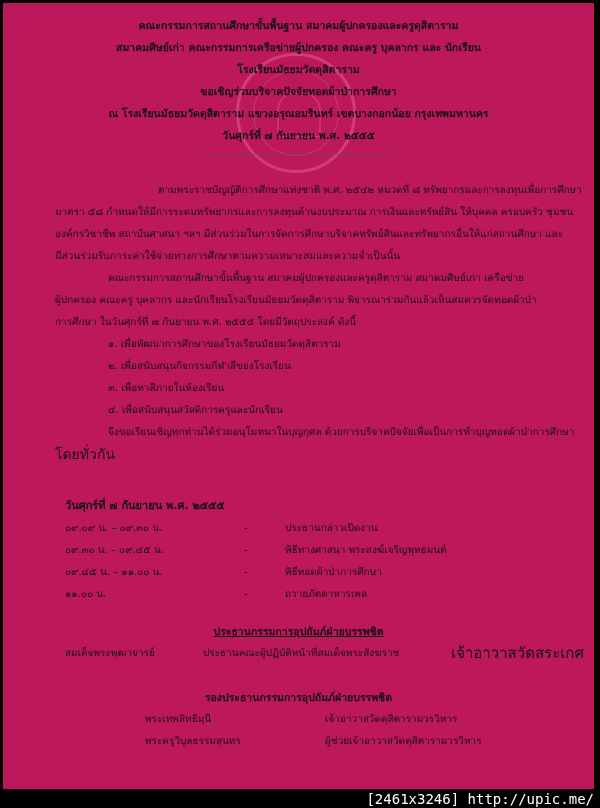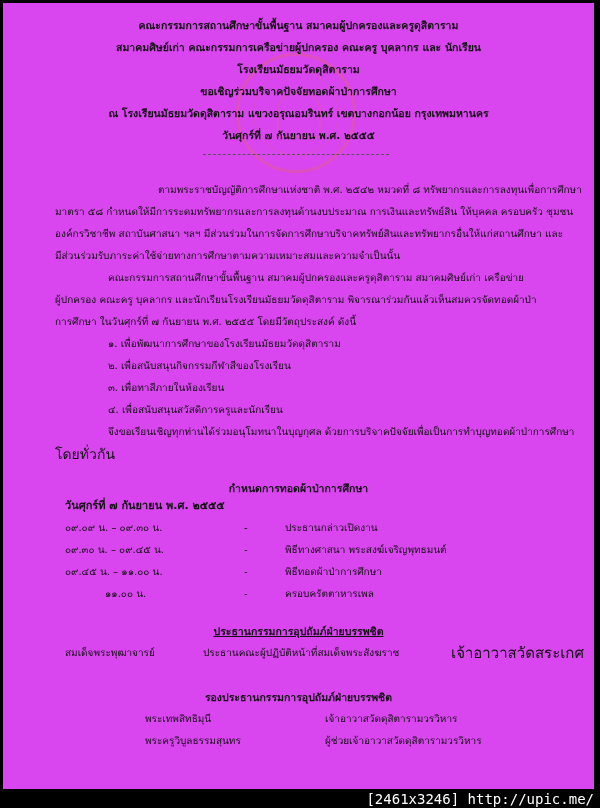--- a/index.html
+++ b/index.html
@@ -1,17 +1,17 @@
 <!DOCTYPE html>
 <html><head>
 <meta charset="utf-8">
 <style>
   html,body{margin:0;padding:0;}
   body{width:600px;height:808px;background:#000;position:relative;overflow:hidden;font-family:"DejaVu Sans",sans-serif;}
-  .page{position:absolute;left:3px;top:3px;width:591px;height:786px;background:#d946ef;color:#111;}
+  .page{position:absolute;left:3px;top:3px;width:591px;height:786px;background:#be185d;color:#111;}
   .t{position:absolute;white-space:nowrap;font-size:10.5px;line-height:14px;}
   .b{font-weight:bold;}
   .c{left:0;width:591px;text-align:center;}
   .stamp{position:absolute;left:233px;top:50px;width:120px;height:120px;border-radius:50%;
     border:3px solid rgba(225,90,150,0.55);box-sizing:border-box;}
   .stamp::after{content:"";position:absolute;left:14px;top:14px;right:14px;bottom:14px;border-radius:50%;
     border:1.5px solid rgba(225,90,150,0.45);}
   .stamp .in{position:absolute;left:38px;top:36px;width:40px;height:42px;border:2px solid rgba(225,90,150,0.4);border-radius:40% 40% 10% 10%;}
   .divider{position:absolute;left:200px;top:151px;width:186px;border-top:1px dashed #555;}
   .footer{position:absolute;right:6px;bottom:2px;color:#fff;font-family:"DejaVu Sans Mono",monospace;font-size:14px;line-height:14px;}
@@ -42,43 +42,42 @@
   <div class="t" style="left:52px;top:312px;font-size:10px;">การศึกษา  ในวันศุกร์ที่  ๗  กันยายน  พ.ศ. ๒๕๕๕  โดยมีวัตถุประสงค์  ดังนี้</div>
 
   <div class="t" style="left:105px;top:334px;font-size:10px;">๑.  เพื่อพัฒนาการศึกษาของโรงเรียนมัธยมวัดดุสิตาราม</div>
   <div class="t" style="left:105px;top:356px;font-size:10px;">๒.  เพื่อสนับสนุนกิจกรรมกีฬาสีของโรงเรียน</div>
   <div class="t" style="left:105px;top:378px;font-size:10px;">๓.  เพื่อทาสีภายในห้องเรียน</div>
   <div class="t" style="left:105px;top:400px;font-size:10px;">๔.  เพื่อสนับสนุนสวัสดิการครูและนักเรียน</div>
 
   <div class="t" style="left:105px;top:422px;font-size:10px;">จึงขอเรียนเชิญทุกท่านได้ร่วมอนุโมทนาในบุญกุศล   ด้วยการบริจาคปัจจัยเพื่อเป็นการทำบุญทอดผ้าป่าการศึกษา</div>
   <div class="t" style="left:52px;top:444px;font-size:14px;">โดยทั่วกัน</div>
 
-  <div class="t b c" style="top:478px;">กำหนดการทอดผ้าป่าการศึกษา</div>
   <div class="t b" style="left:62px;top:496px;font-size:11px;">วันศุกร์ที่  ๗  กันยายน  พ.ศ.  ๒๕๕๕</div>
 
   <div>
     <div>
       <div class="t" style="left:62px;top:518px;font-size:10px;">๐๙.๐๙ น.  –  ๐๙.๓๐ น.</div>
       <div class="t" style="left:241px;top:518px;font-size:10px;">-</div>
       <div class="t" style="left:282px;top:518px;font-size:10px;">ประธานกล่าวเปิดงาน</div>
     </div>
     <div>
       <div class="t" style="left:62px;top:540px;font-size:10px;">๐๙.๓๐ น. – ๐๙.๔๕ น.</div>
       <div class="t" style="left:241px;top:540px;font-size:10px;">-</div>
       <div class="t" style="left:282px;top:540px;font-size:10px;">พิธีทางศาสนา  พระสงฆ์เจริญพุทธมนต์</div>
     </div>
     <div>
       <div class="t" style="left:62px;top:562px;font-size:10px;">๐๙.๔๕ น. –  ๑๑.๐๐ น.</div>
       <div class="t" style="left:241px;top:562px;font-size:10px;">-</div>
       <div class="t" style="left:282px;top:562px;font-size:10px;">พิธีทอดผ้าป่าการศึกษา</div>
     </div>
     <div>
-      <div class="t" style="left:62px;top:584px;font-size:10px;margin-left:40px;">๑๑.๐๐ น.</div>
+      <div class="t" style="left:62px;top:584px;font-size:10px;">๑๑.๐๐ น.</div>
       <div class="t" style="left:241px;top:584px;font-size:10px;">-</div>
-      <div class="t" style="left:282px;top:584px;font-size:10px;">ครอบครัตตาหารเพล</div>
+      <div class="t" style="left:282px;top:584px;font-size:10px;">ถวายภัตตาหารเพล</div>
     </div>
   </div>
 
   <div class="t b c" style="top:621px;text-decoration:underline;">ประธานกรรมการอุปถัมภ์ฝ่ายบรรพชิต</div>
   <div class="t" style="left:62px;top:643px;font-size:10px;">สมเด็จพระพุฒาจารย์</div>
   <div class="t" style="left:200px;top:643px;font-size:10px;">ประธานคณะผู้ปฏิบัติหน้าที่สมเด็จพระสังฆราช</div>
   <div class="t" style="left:448px;top:643px;font-size:15px;">เจ้าอาวาสวัดสระเกศ</div>
 
   <div class="t b c" style="top:687px;">รองประธานกรรมการอุปถัมภ์ฝ่ายบรรพชิต</div>
   <div>

